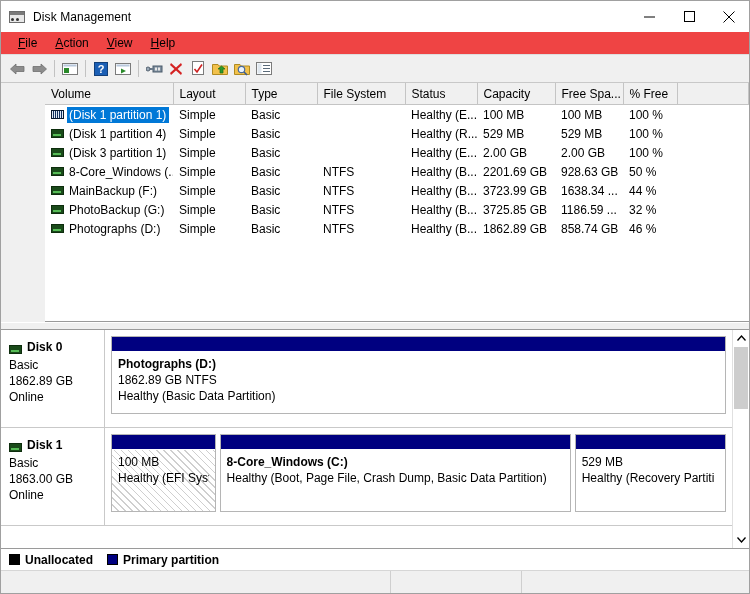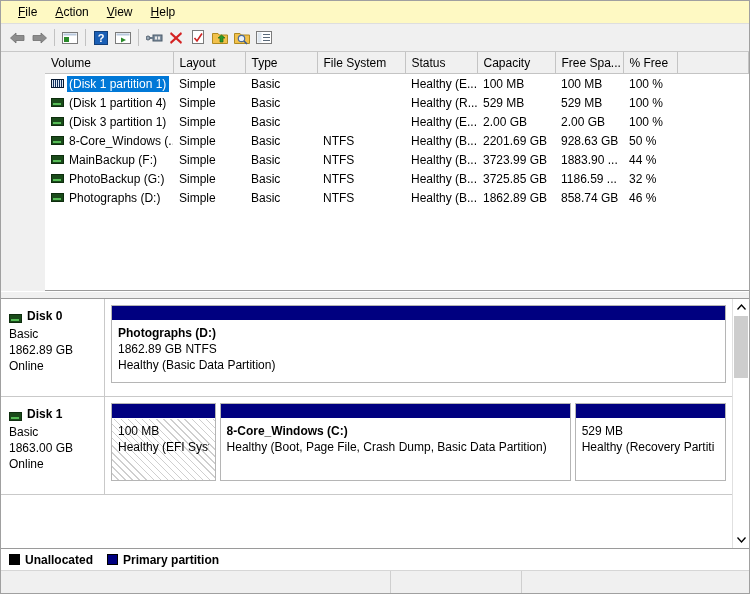--- a/index.html
+++ b/index.html
@@ -18,21 +18,21 @@
   .title-icon .body{position:absolute;left:0;top:2px;width:16px;height:12px;background:#e8e8e8;border:1px solid #6b6b6b;box-sizing:border-box;}
   .title-icon .top{position:absolute;left:1px;top:3px;width:14px;height:3px;background:#7a7a7a;}
   .title-icon .d1{position:absolute;left:2px;top:9px;width:3px;height:3px;background:#333;border-radius:50%;}
   .title-icon .d2{position:absolute;left:7px;top:9px;width:3px;height:3px;background:#333;border-radius:50%;}
   .title-text{font-size:12px;color:#000;letter-spacing:.1px;}
   .winbtns{margin-left:auto;display:flex;height:31px;}
   .winbtn{width:40px;height:31px;display:flex;align-items:center;justify-content:center;}
   .winbtn svg{display:block;}
 
   
-  .menubar{height:22px;background:#fef9c3;display:flex;align-items:center;padding-left:8px;flex:0 0 auto;}
+  .menubar{height:22px;background:#ef4444;display:flex;align-items:center;padding-left:8px;flex:0 0 auto;}
   .menuitem{padding:2px 9px;font-size:12px;color:#000;}
   .menuitem u{text-decoration:underline;}
 
   
   .toolbar{height:27px;background:#f0f0f0;border-top:1px solid #dedede;border-bottom:1px solid #c8c8c8;
     display:flex;align-items:center;padding-left:5px;flex:0 0 auto;}
   .tbtn{width:22px;height:22px;display:flex;align-items:center;justify-content:center;}
   .tsep{width:1px;height:17px;background:#c2c2c2;margin:0 4px;}
 
   
@@ -93,20 +93,47 @@
 
   
   .statusbar{height:22px;background:#f0f0f0;border-top:1px solid #d6d6d6;display:flex;flex:0 0 auto;}
   .spane{border-right:1px solid #cfcfcf;height:100%;}
 </style>
 </head>
 <body>
 
 <div class="window">
 
+  <div class="titlebar">
+    <div class="title-icon">
+      <div class="body"></div>
+        <div class="top"></div>
+        <div class="d1"></div>
+        <div class="d2"></div>
+    </div>
+    <span class="title-text">Disk Management</span>
+    <div class="winbtns">
+      <div class="winbtn">
+        <svg width="11" height="11" viewBox="0 0 11 11">
+            <line x1="0" y1="6" x2="11" y2="6" stroke="#000" stroke-width="1"></line>
+          </svg>
+      </div>
+      <div class="winbtn">
+        <svg width="11" height="11" viewBox="0 0 11 11">
+            <rect x="0.5" y="0.5" width="10" height="10" fill="none" stroke="#000" stroke-width="1"></rect>
+          </svg>
+      </div>
+      <div class="winbtn">
+        <svg width="12" height="12" viewBox="0 0 12 12">
+            <line x1="0.5" y1="0.5" x2="11.5" y2="11.5" stroke="#000" stroke-width="1"></line>
+            <line x1="11.5" y1="0.5" x2="0.5" y2="11.5" stroke="#000" stroke-width="1"></line>
+          </svg>
+      </div>
+    </div>
+  </div>
 
   <div class="menubar">
     <div class="menuitem"><u>F</u><span>ile</span></div>
     <div class="menuitem"><u>A</u><span>ction</span></div>
     <div class="menuitem"><u>V</u><span>iew</span></div>
     <div class="menuitem"><u>H</u><span>elp</span></div>
   </div>
 
   <div class="toolbar">
     <div class="tbtn">
@@ -282,21 +309,21 @@
               <div class="volwrap">
                 <span class="drvicon"></span>
                 <span>MainBackup (F:)</span>
               </div>
             </td>
             <td>Simple</td>
             <td>Basic</td>
             <td>NTFS</td>
             <td>Healthy (B...</td>
             <td>3723.99 GB</td>
-            <td>1883.90 ...</td>
+            <td>1638.34 ...</td>
             <td>44 %</td>
             <td></td>
           </tr>
           <tr>
             <td class="volcell">
               <div class="volwrap">
                 <span class="drvicon"></span>
                 <span>PhotoBackup (G:)</span>
               </div>
             </td>

